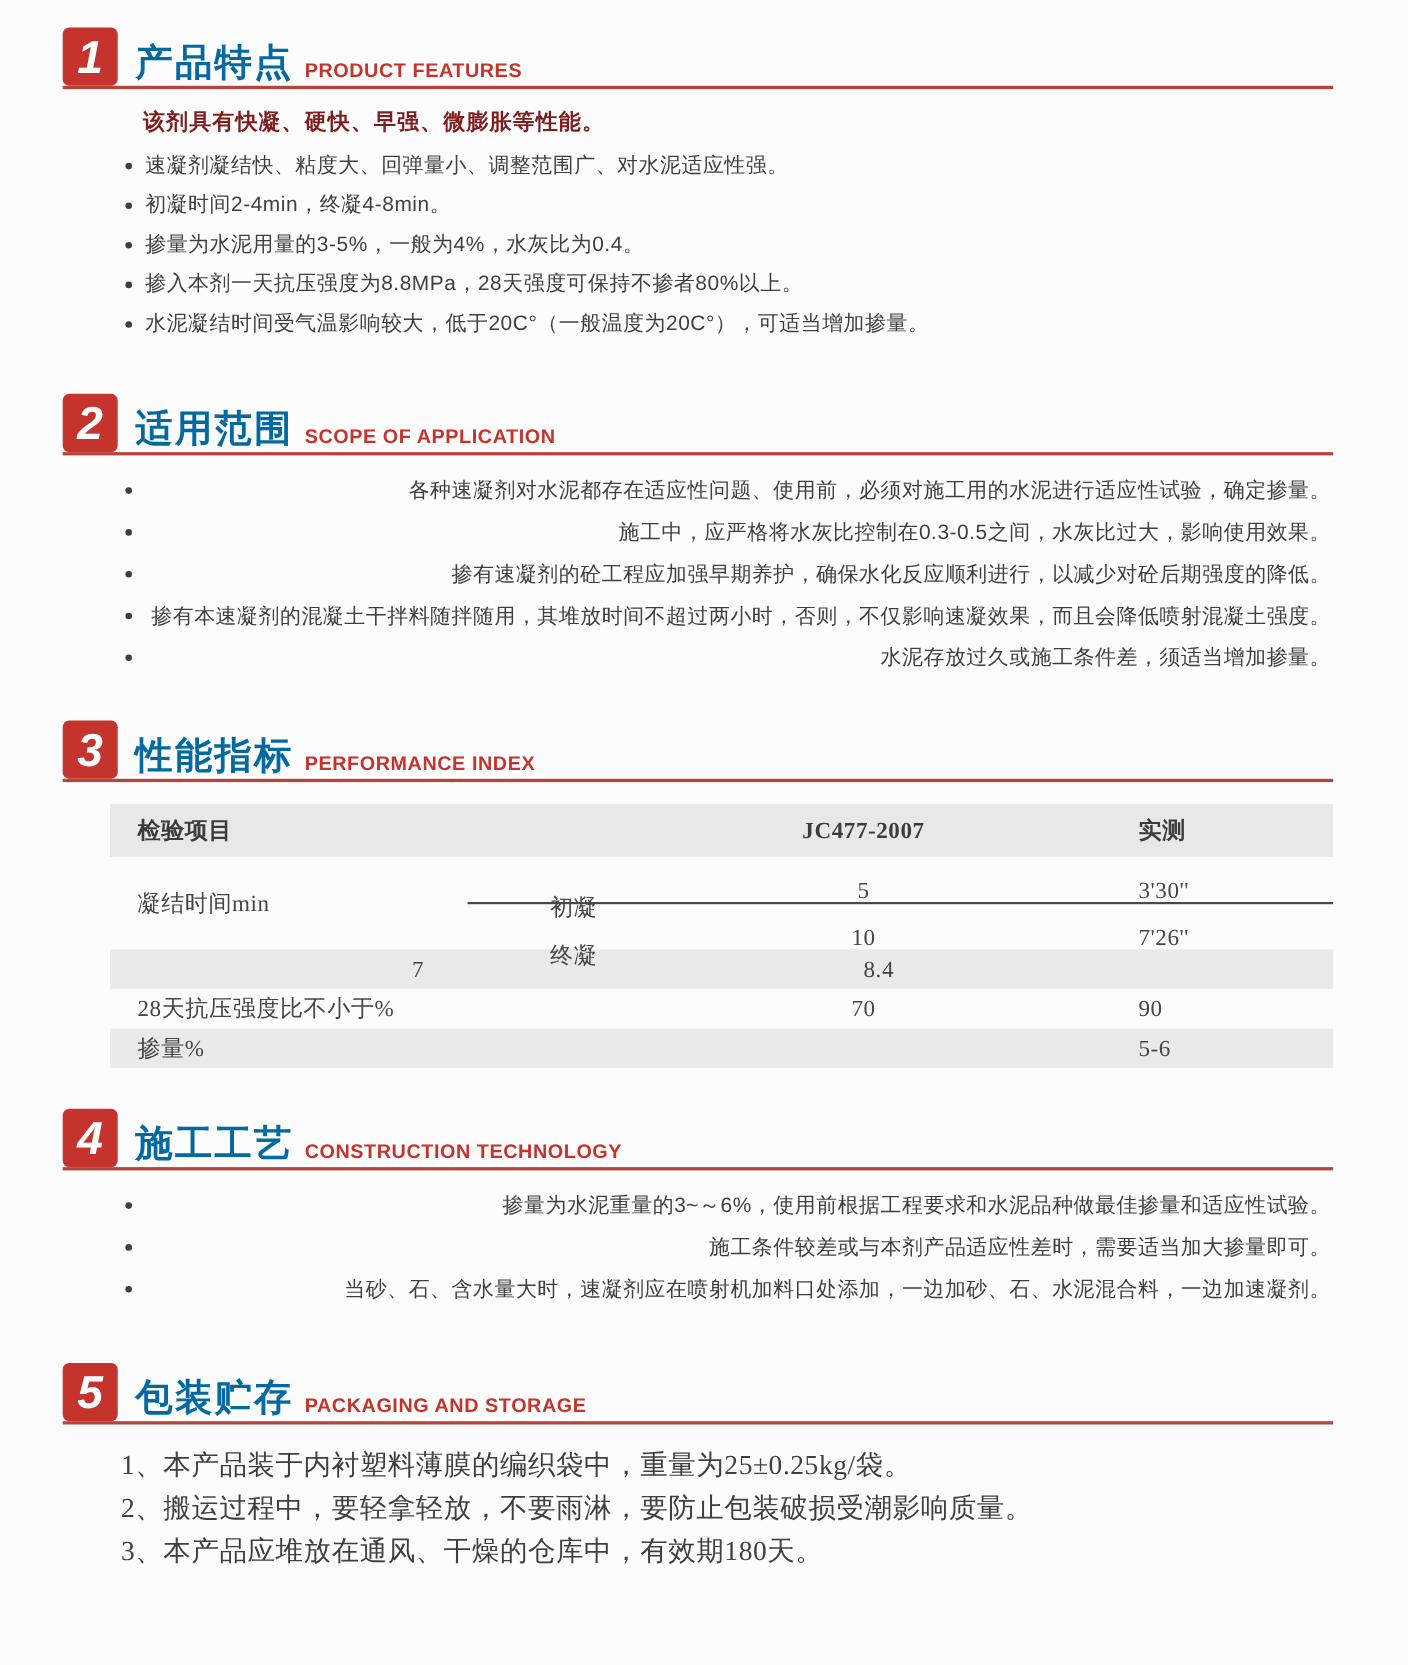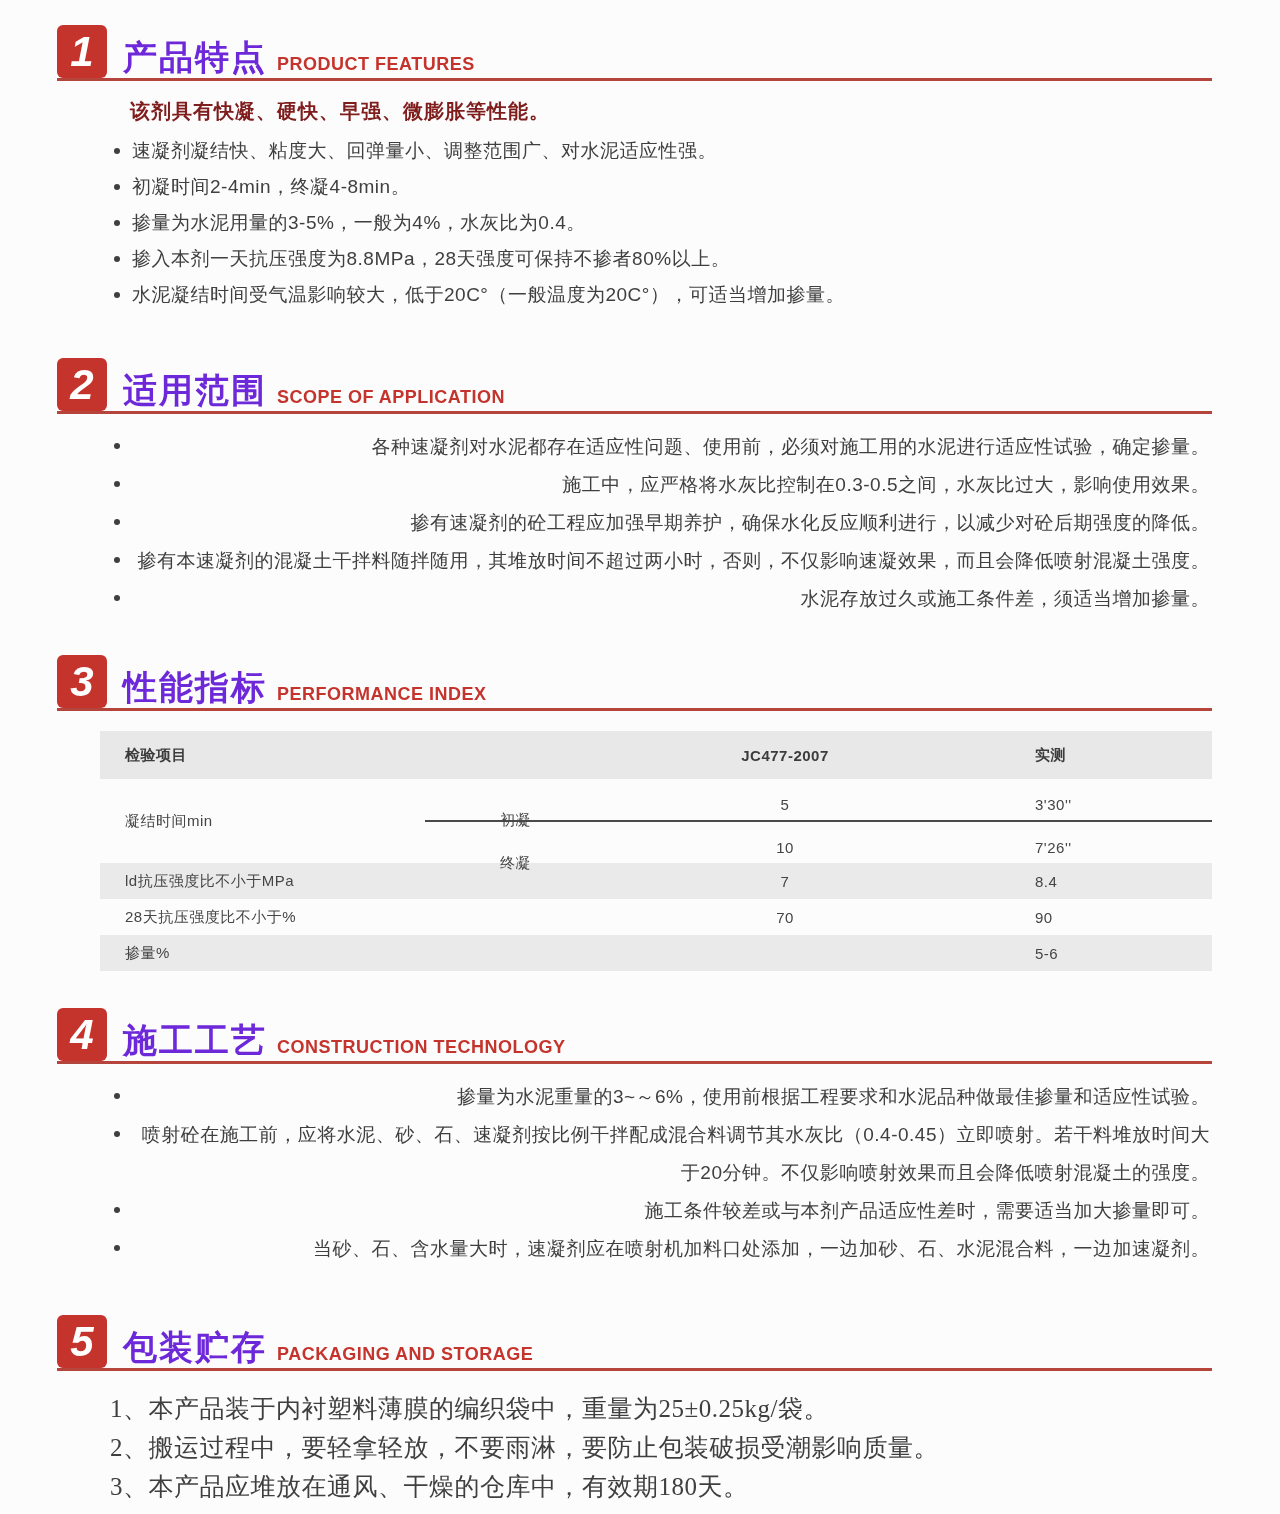--- a/index.html
+++ b/index.html
@@ -20,21 +20,21 @@
   }
   .num{
     width:50px;height:53px;
     background:#c5342c;border-radius:6px;
     color:#ffffff;font-size:42px;font-weight:bold;font-style:italic;
     display:flex;align-items:center;justify-content:center;
     flex:0 0 auto;
   }
   .cn{
     margin:0 0 0 16px;padding-bottom:4px;
-    color:#6d28d9;font-size:34px;font-weight:bold;letter-spacing:2px;line-height:1;
+    color:#0369a1;font-size:34px;font-weight:bold;letter-spacing:2px;line-height:1;
   }
   .en{
     margin-left:10px;padding-bottom:5px;
     color:#c5342c;font-size:18px;font-weight:bold;letter-spacing:.5px;line-height:1;
   }
 
   
   .intro{
     margin:16px 70px 0 130px;
     font-size:20px;font-weight:bold;color:#7f1d1d;line-height:28px;letter-spacing:1px;
@@ -59,21 +59,21 @@
   .sec1{padding-top:22px;}
   .sec2{margin-top:42px;}
   .sec3{margin-top:34px;}
   .sec4{margin-top:34px;}
   .sec5{margin-top:44px;}
   .sec2 .bullets,.sec4 .bullets{margin-top:14px;}
 
   
   .ptable{
     margin:20px 68px 0 100px;
-    font-size:15px;color:#454545;letter-spacing:.5px;
+    font-size:21px;color:#454545;letter-spacing:.5px;font-family:Liberation Serif, serif;
   }
   .t-head,.t-row{
     display:grid;grid-template-columns:560px 250px 1fr;align-items:center;
   }
   .t-head{height:48px;background:#e8e8e8;font-weight:bold;color:#3c3c3c;}
   .t-row{height:36px;}
   .stripe{background:#eaeaea;}
   .c-label{padding-left:25px;}
   .c-jc{text-align:center;}
   .c-meas{padding-left:125px;}
@@ -150,21 +150,20 @@
           <div class="g-sep"></div>
           <div class="t-subrow">
             <div class="c-sub">终凝</div>
             <div class="c-jc">10</div>
             <div class="c-meas">7'26''</div>
           </div>
         </div>
       </div>
 
       <div class="t-row stripe">
-        <div class="c-label">ld抗压强度比不小于MPa</div>
         <div class="c-jc">7</div>
         <div class="c-meas">8.4</div>
       </div>
       <div class="t-row">
         <div class="c-label">28天抗压强度比不小于%</div>
         <div class="c-jc">70</div>
         <div class="c-meas">90</div>
       </div>
       <div class="t-row stripe">
         <div class="c-label">掺量%</div>
@@ -175,21 +174,20 @@
   </section>
 
   <section class="sec4 lh38">
     <header class="sec-header">
       <div class="num">4</div>
       <h2 class="cn">施工工艺</h2>
       <span class="en">CONSTRUCTION TECHNOLOGY</span>
     </header>
     <ul class="bullets">
       <li>掺量为水泥重量的3~～6%，使用前根据工程要求和水泥品种做最佳掺量和适应性试验。</li>
-      <li>喷射砼在施工前，应将水泥、砂、石、速凝剂按比例干拌配成混合料调节其水灰比（0.4-0.45）立即喷射。若干料堆放时间大于20分钟。不仅影响喷射效果而且会降低喷射混凝土的强度。</li>
       <li>施工条件较差或与本剂产品适应性差时，需要适当加大掺量即可。</li>
       <li>当砂、石、含水量大时，速凝剂应在喷射机加料口处添加，一边加砂、石、水泥混合料，一边加速凝剂。</li>
     </ul>
   </section>
 
   <section class="sec5">
     <header class="sec-header">
       <div class="num">5</div>
       <h2 class="cn">包装贮存</h2>
       <span class="en">PACKAGING AND STORAGE</span>

